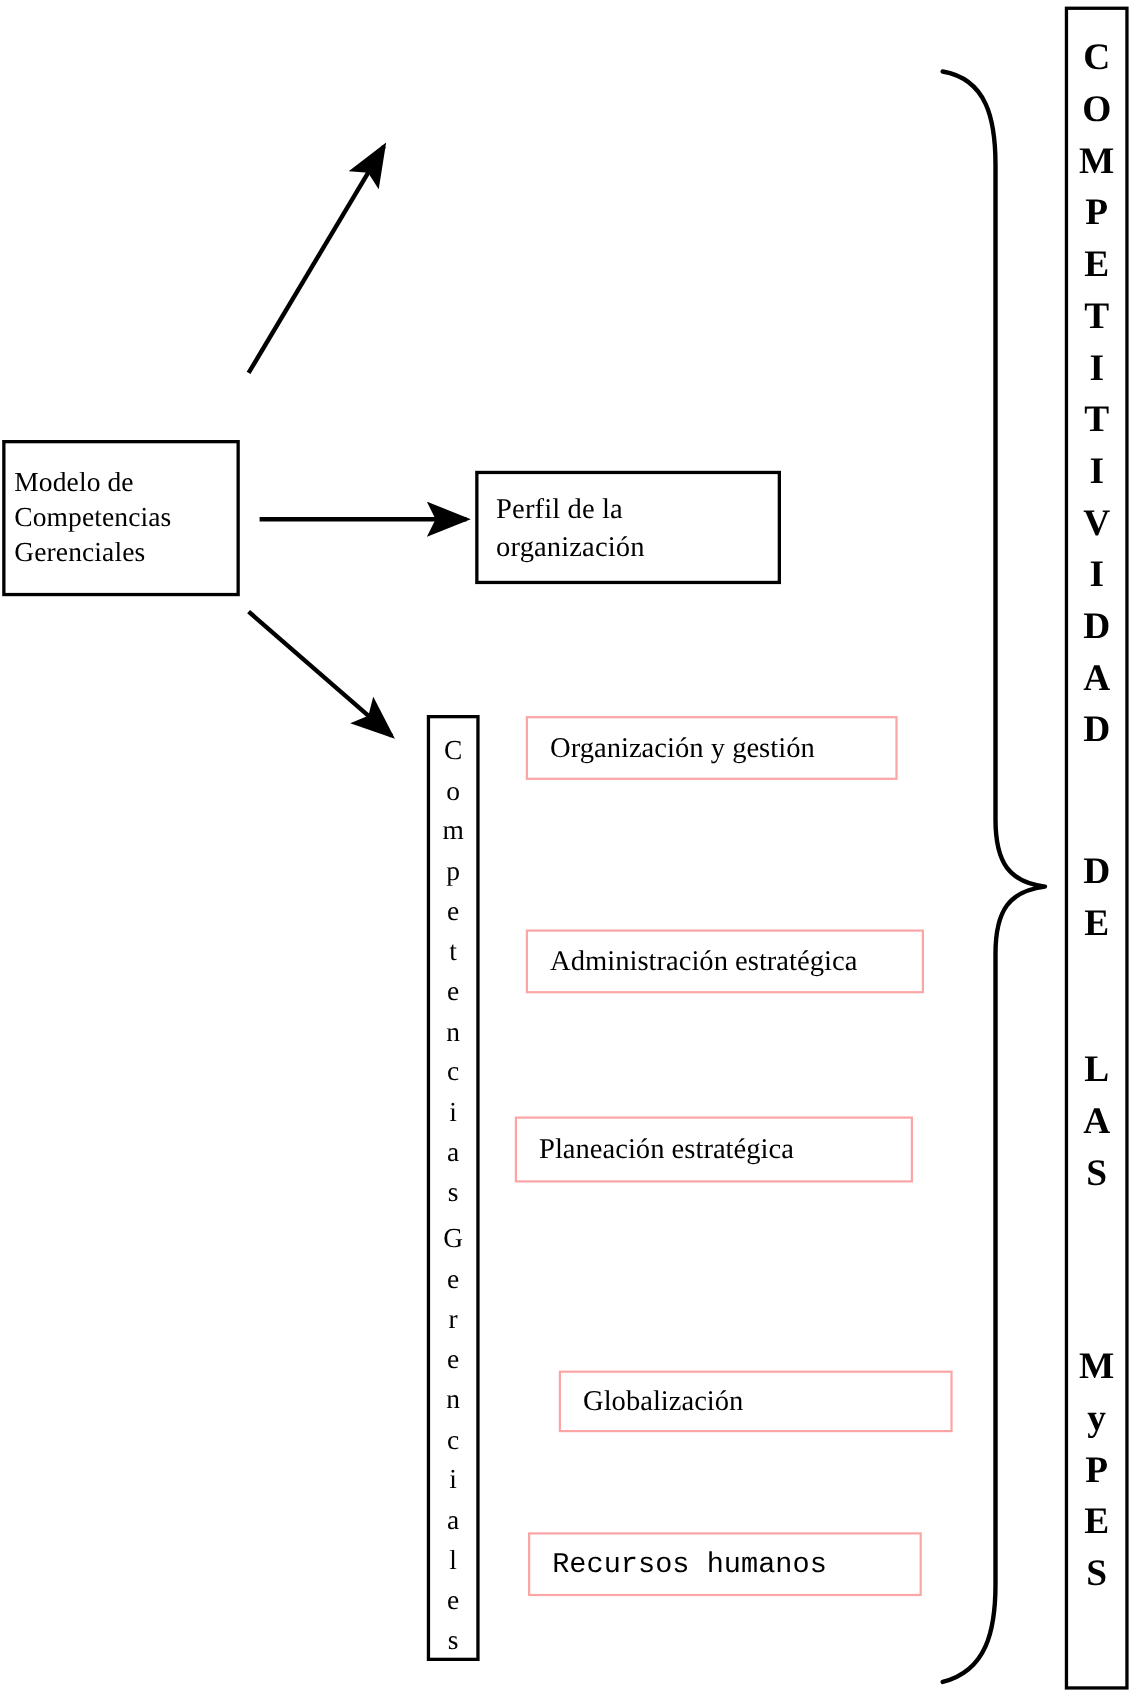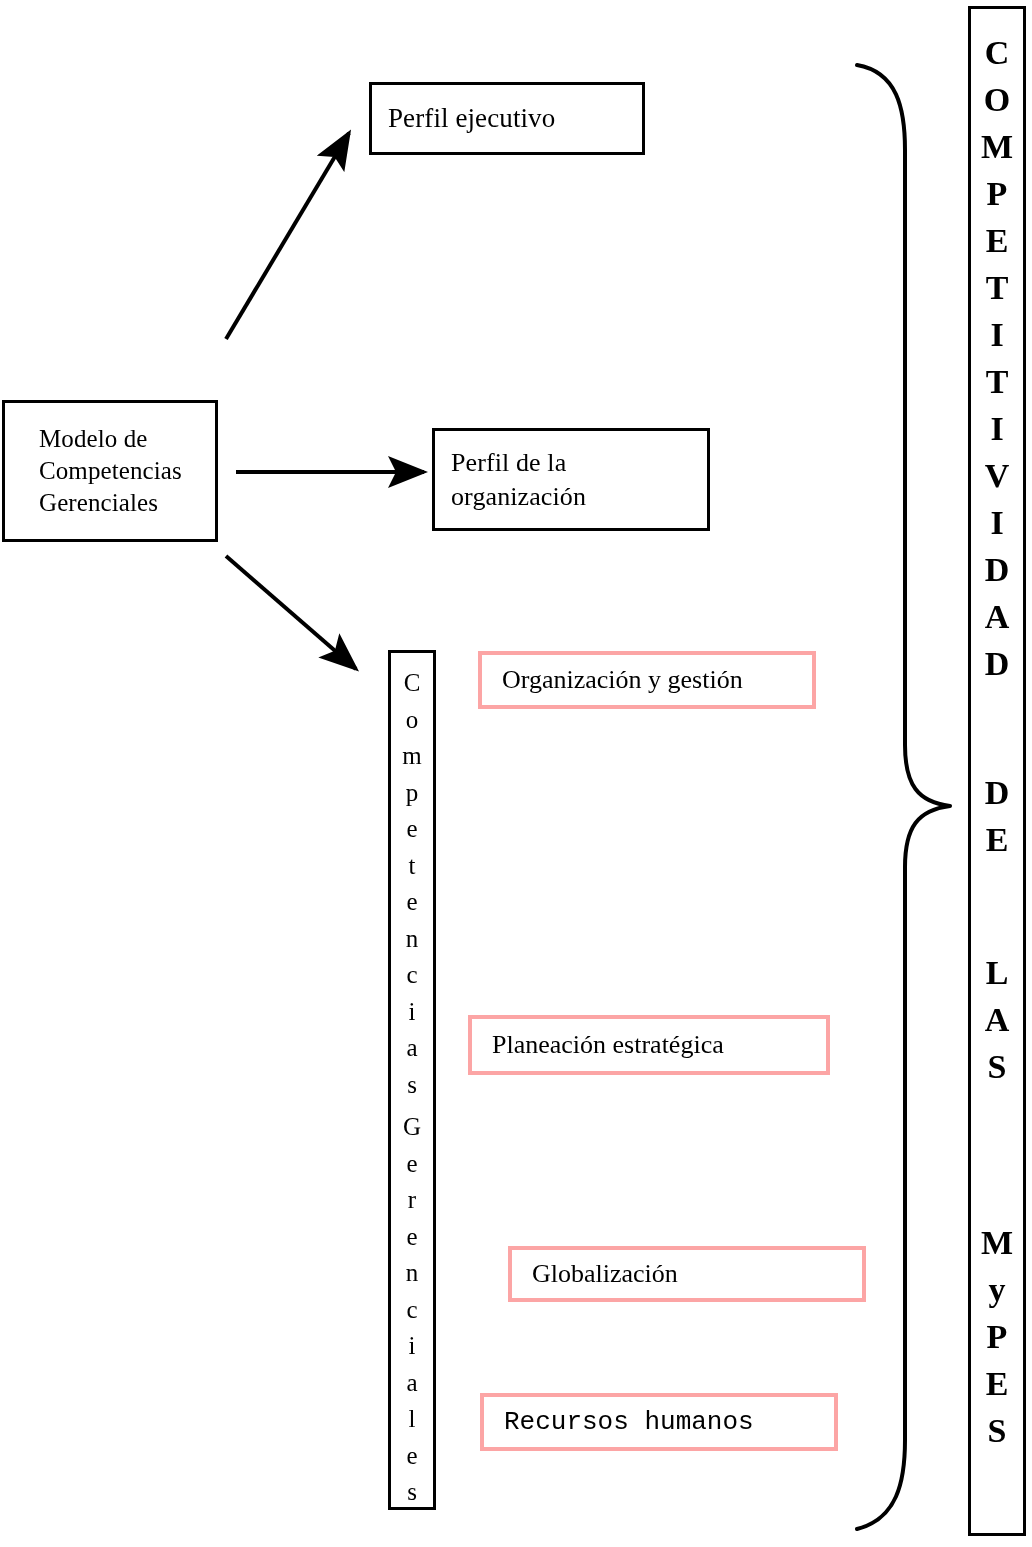--- a/index.html
+++ b/index.html
@@ -33,24 +33,23 @@
   }
 
   
   #node-root {
     left: 2px;
     top: 400px;
     width: 216px;
     height: 142px;
   }
   #node-root .node-label {
-    padding-left: 18px;
+    padding-left: 8px;
     font-size: 25px;
     line-height: 1.28;
-    margin-left: 16px;
   }
 
   
   #node-perfil-ejecutivo {
     left: 369px;
     top: 82px;
     width: 276px;
     height: 73px;
   }
   #node-perfil-organizacion {
@@ -88,21 +87,21 @@
     line-height: 36.5px;
     font-family: "Liberation Serif", "DejaVu Serif", serif;
   }
   #vstack-competencias { top: 12px; }
   #vstack-gerenciales { top: 456px; }
 
   
   .competency-box {
     position: absolute;
     box-sizing: border-box;
-    border: 4px solid #fca5a5;
+    border: 2px solid #fca5a5;
     background: #ffffff;
     display: flex;
     align-items: center;
   }
   .competency-box .node-label {
     padding-left: 20px;
     font-size: 26px;
     color: #000000;
   }
   #competency-0 { left: 478px; top: 651px;  width: 338px; height: 58px; }
@@ -173,23 +172,20 @@
                L905,1440 C905,1482 897,1519 857,1529" fill="none" stroke="#000000" stroke-width="4" stroke-linecap="round" stroke-linejoin="round"></path>
     </g>
   </svg>
 
   <div class="node-box" id="node-root">
     <span class="node-label">Modelo de
 Competencias
 Gerenciales</span>
   </div>
 
-  <div class="node-box" id="node-perfil-ejecutivo">
-    <span class="node-label">Perfil ejecutivo</span>
-  </div>
 
   <div class="node-box" id="node-perfil-organizacion">
     <span class="node-label">Perfil de la
 organización</span>
   </div>
 
   <div id="node-competencias-column">
     <div class="vstack" id="vstack-competencias">
         <span class="vchar">C</span>
         <span class="vchar">o</span>
@@ -214,20 +210,23 @@
         <span class="vchar">i</span>
         <span class="vchar">a</span>
         <span class="vchar">l</span>
         <span class="vchar">e</span>
         <span class="vchar">s</span>
       </div>
   </div>
 
   <div class="competency-box" id="competency-0">
     <span class="node-label">Organización y gestión</span>
+  </div>
+  <div class="competency-box" id="competency-1">
+    <span class="node-label">Administración estratégica</span>
   </div>
   <div class="competency-box" id="competency-2">
     <span class="node-label">Planeación estratégica</span>
   </div>
   <div class="competency-box" id="competency-3">
     <span class="node-label">Globalización</span>
   </div>
   <div class="competency-box" id="competency-4">
     <span class="node-label">Recursos humanos</span>
   </div>

